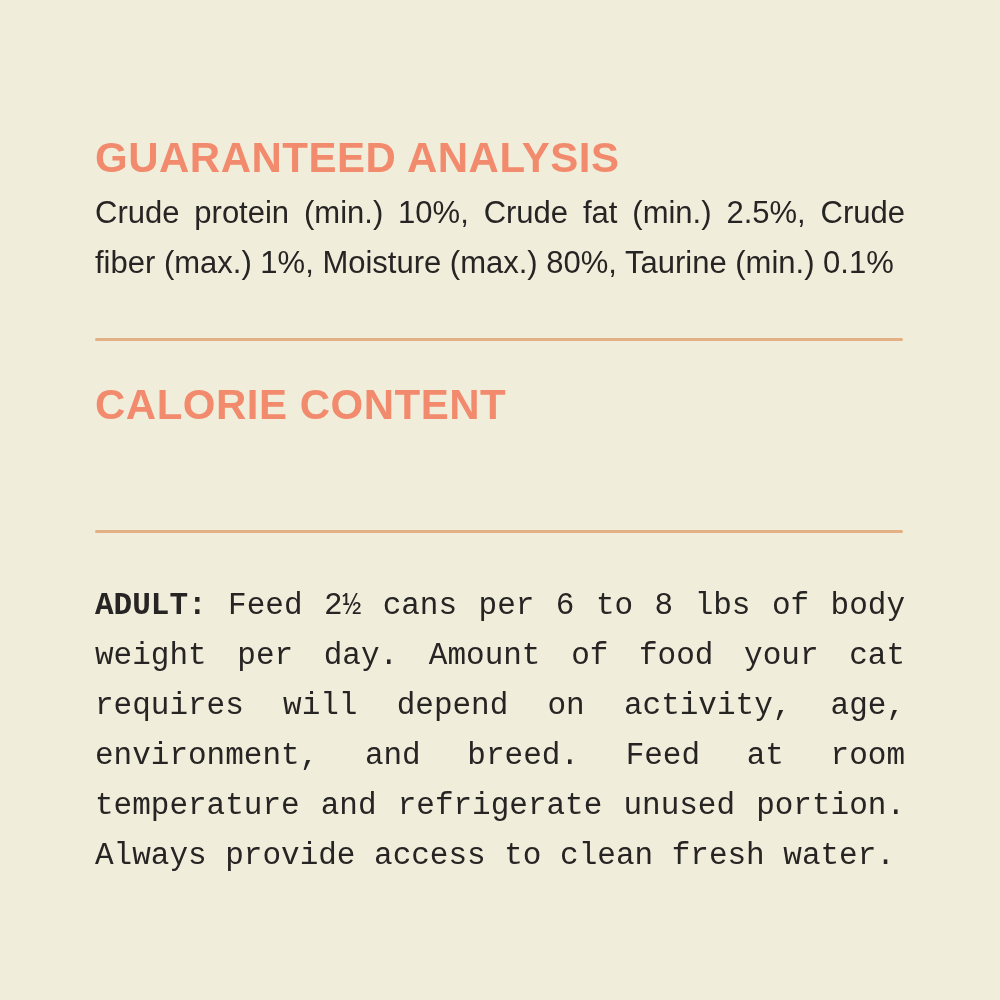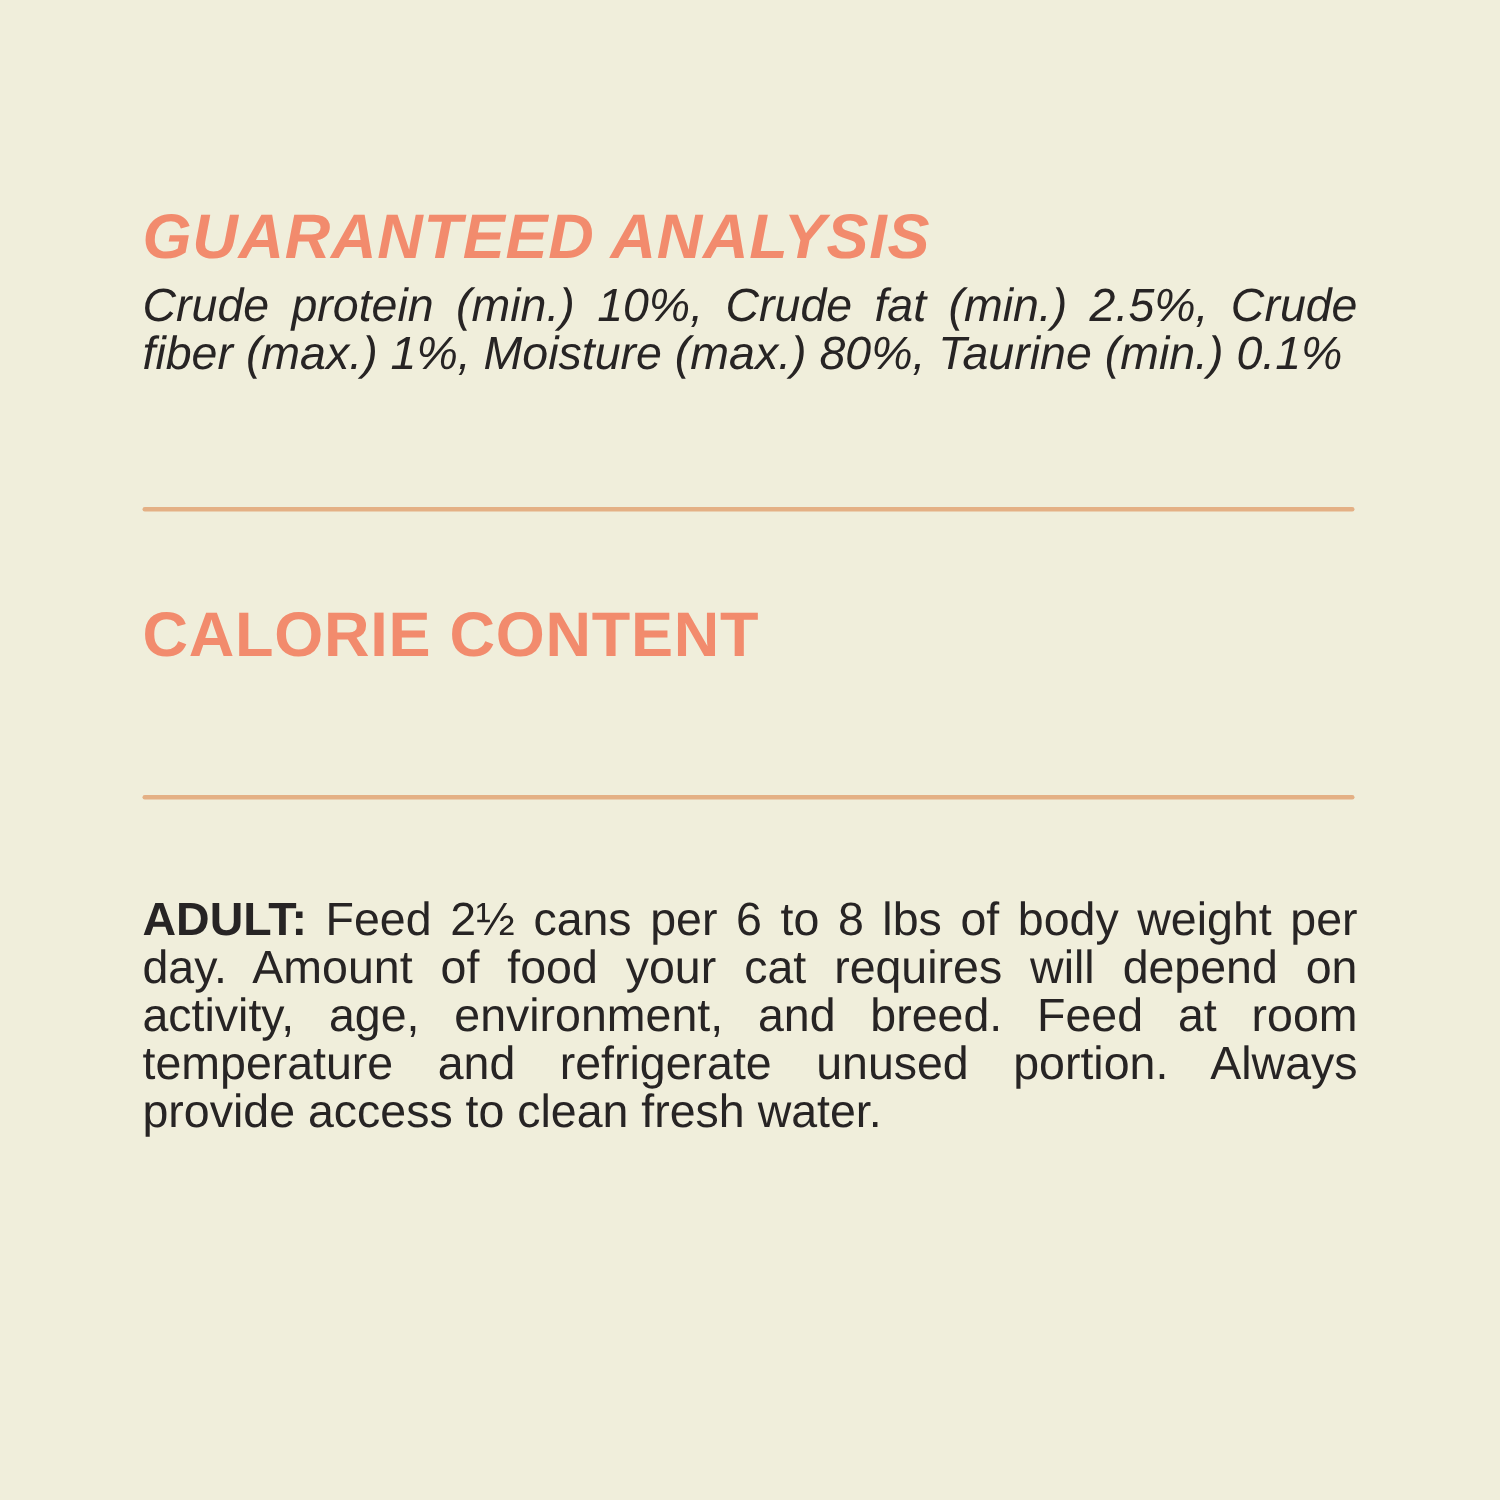--- a/index.html
+++ b/index.html
@@ -28,40 +28,40 @@
     margin: 0;
     font-size: 42px;
     line-height: 48px;
     font-weight: 700;
     letter-spacing: 0.5px;
     color: #F28B6D;
   }
   .body-text {
     margin: 0;
     font-size: 31px;
-    line-height: 32px;
+    line-height: 50px;
     font-weight: 400;
     color: #272424;
   }
   .justified {
     text-align: justify;
   }
   .nowrap {
     white-space: nowrap;
   }
-  #section-ga       { top: 134px; font-style: italic; }
+  #section-ga       { top: 134px; }
   #section-ga p     { margin-top: 6px; }
   #divider-1        { position: absolute; left: 95px; width: 808px; height: 3px;
                       background: #E4B085; top: 338px; border-radius: 2px; }
-  #section-cal      { top: 399px; }
+  #section-cal      { top: 381px; }
   #section-cal p    { margin-top: 5px; }
   #divider-2        { position: absolute; left: 95px; width: 808px; height: 3px;
                       background: #E4B085; top: 530px; border-radius: 2px; }
   #section-feed     { top: 581px; }
-  #section-feed p   { margin-top: 16px; }
+  #section-feed p   { margin-top: 0px; font-family: Liberation Mono, monospace; }
   .bold-lead {
     font-weight: 700;
   }
 </style>
 </head>
 <body>
 
 <div class="label">
 
   <section class="section" id="section-ga">

